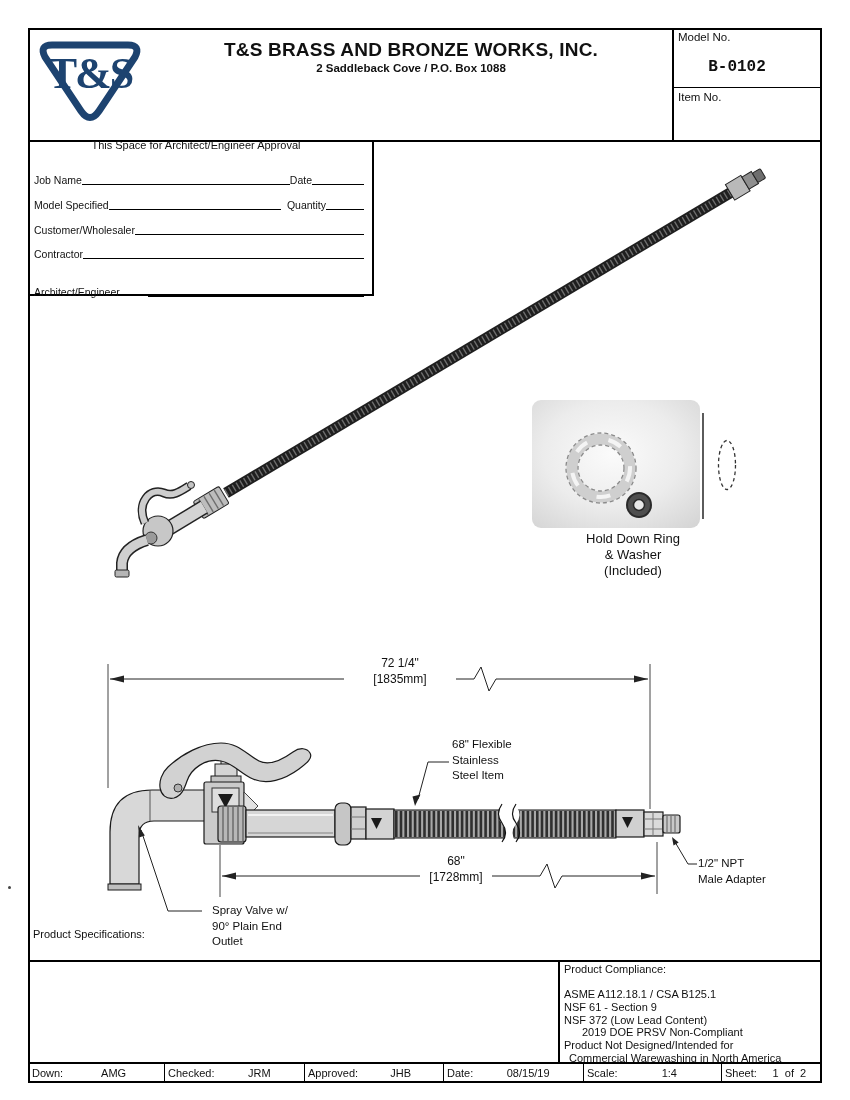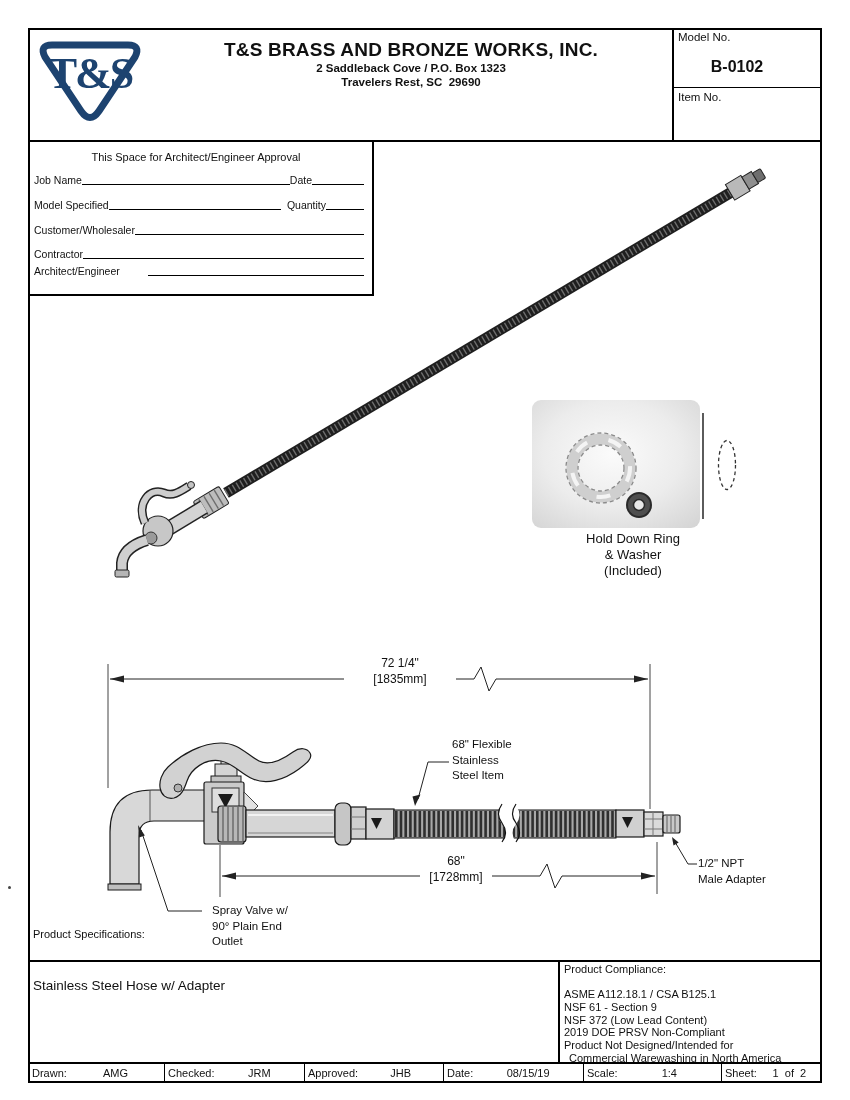--- a/index.html
+++ b/index.html
@@ -186,34 +186,33 @@
       <polygon points="672,837 678.7,842.4 673.5,845.4" fill="#222" stroke="none"></polygon>
     </g>
   </svg>
 
   <svg class="abs" style="left:36px;top:36px;" width="108" height="88" viewBox="0 0 108 88">
     <path d="M 16 9 L 92 9 Q 105 9 99 21 L 63 75 Q 54 88 45 75 L 9 21 Q 3 9 16 9 Z" fill="none" stroke="#1d4370" stroke-width="7"></path>
     <text x="54" y="52" text-anchor="middle" font-family="Liberation Serif, serif" font-weight="bold" font-size="44" fill="#1d4370" letter-spacing="-2">T&amp;S</text>
   </svg>
 
   <div class="txt company-title center" style="left:150px;top:39px;width:522px;">T&amp;S BRASS AND BRONZE WORKS, INC.</div>
-  <div class="txt addr center" style="left:150px;top:61px;width:522px;">2 Saddleback Cove / P.O. Box 1323</div>
-  <div class="txt addr center pre" style="left:150px;top:75px;width:522px;">Travelers Rest, SC  29690</div>
+  <div class="txt addr center" style="left:150px;top:61px;width:522px;">2 Saddleback Cove / P.O. Box 1088</div>
 
   <div class="hline" style="left:28px;top:140px;width:794px;height:2px;"></div>
   <div class="vline" style="left:672px;top:28px;width:2px;height:112px;"></div>
   <div class="hline" style="left:672px;top:87px;width:150px;height:1px;"></div>
 
   <div class="txt small-label" style="left:678px;top:31px;">Model No.</div>
-  <div class="txt model-val center" style="left:672px;top:58px;width:130px;">B-0102</div>
+  <div class="txt model-val center" style="left:672px;top:58px;width:130px;font-family:Liberation Mono, monospace;">B-0102</div>
   <div class="txt small-label" style="left:678px;top:91px;">Item No.</div>
 
   <div class="vline" style="left:372px;top:140px;width:2px;height:156px;"></div>
   <div class="hline" style="left:28px;top:294px;width:346px;height:2px;"></div>
-  <div class="txt appr-title center" style="left:36px;top:151px;width:320px;">This Space for Architect/Engineer Approval</div>
+  <div class="txt appr-title center" style="left:36px;top:139px;width:320px;">This Space for Architect/Engineer Approval</div>
 
   <div class="appr-row" style="left:34px;top:172px;width:330px;justify-content:flex-end;">
     <span>Job Name</span>
     <span class="ul grow"></span>
     <span>Date</span>
     <span class="ul" style="width:52px;"></span>
   </div>
   <div class="appr-row" style="left:34px;top:222px;width:330px;">
     <span>Customer/Wholesaler</span>
     <span class="ul grow"></span>
@@ -221,21 +220,21 @@
   <div class="appr-row" style="left:34px;top:197px;width:330px;">
     <span>Model Specified</span>
     <span class="ul grow" style="margin-right:6px;"></span>
     <span>Quantity</span>
     <span class="ul" style="width:38px;"></span>
   </div>
   <div class="appr-row" style="left:34px;top:246px;width:330px;">
     <span>Contractor</span>
     <span class="ul grow"></span>
   </div>
-  <div class="appr-row" style="left:34px;top:263px;width:330px;gap:28px;">
+  <div class="appr-row" style="left:34px;top:284px;width:330px;gap:28px;">
     <span>Architect/Engineer</span>
     <span class="ul grow"></span>
   </div>
 
   <div class="abs cap" style="left:558px;top:531px;width:150px;">
     <div>Hold Down Ring</div>
     <div>&amp; Washer</div>
     <div>(Included)</div>
   </div>
 
@@ -266,40 +265,39 @@
     <div>Male Adapter</div>
   </div>
 
   <div class="stray" style="left:8px;top:886px;"></div>
 
   <div class="hline" style="left:28px;top:960px;width:794px;height:2px;"></div>
   <div class="vline" style="left:558px;top:960px;width:2px;height:103px;"></div>
 
   <div class="txt spec-head" style="left:33px;top:928px;">Product Specifications:</div>
   <div class="abs spec-body" style="left:33px;top:977px;">
-    <div>Stainless Steel Hose w/ Adapter</div>
   </div>
 
   <div class="txt spec-head" style="left:564px;top:963px;">Product Compliance:</div>
   <div class="comp-item" style="left:564px;top:988px;">ASME A112.18.1 / CSA B125.1</div>
   <div class="comp-item" style="left:564px;top:1000.8px;">NSF 61 - Section 9</div>
   <div class="comp-item" style="left:564px;top:1013.6px;">NSF 372 (Low Lead Content)</div>
-  <div class="comp-item" style="left:564px;top:1026.4px;">2019 DOE PRSV Non-Compliant</div>
+  <div class="comp-item" style="left:582px;top:1026.4px;">2019 DOE PRSV Non-Compliant</div>
   <div class="comp-item" style="left:564px;top:1039.2px;">Product Not Designed/Intended for</div>
   <div class="comp-item" style="left:569px;top:1051.5px;">Commercial Warewashing in North America</div>
 
   <div class="hline" style="left:28px;top:1062px;width:794px;height:2px;"></div>
   <div class="vline" style="left:164px;top:1062px;width:1px;height:21px;"></div>
   <div class="vline" style="left:304px;top:1062px;width:1px;height:21px;"></div>
   <div class="vline" style="left:443px;top:1062px;width:1px;height:21px;"></div>
   <div class="vline" style="left:583px;top:1062px;width:1px;height:21px;"></div>
   <div class="vline" style="left:721px;top:1062px;width:1px;height:21px;"></div>
 
   <div class="foot-cell" style="left:28px;width:136px;">
-    <span class="lbl">Drawn:</span>
+    <span class="lbl">Down:</span>
     <span class="val">AMG</span>
   </div>
   <div class="foot-cell" style="left:164px;width:140px;">
     <span class="lbl">Checked:</span>
     <span class="val">JRM</span>
   </div>
   <div class="foot-cell" style="left:304px;width:139px;">
     <span class="lbl">Approved:</span>
     <span class="val">JHB</span>
   </div>

